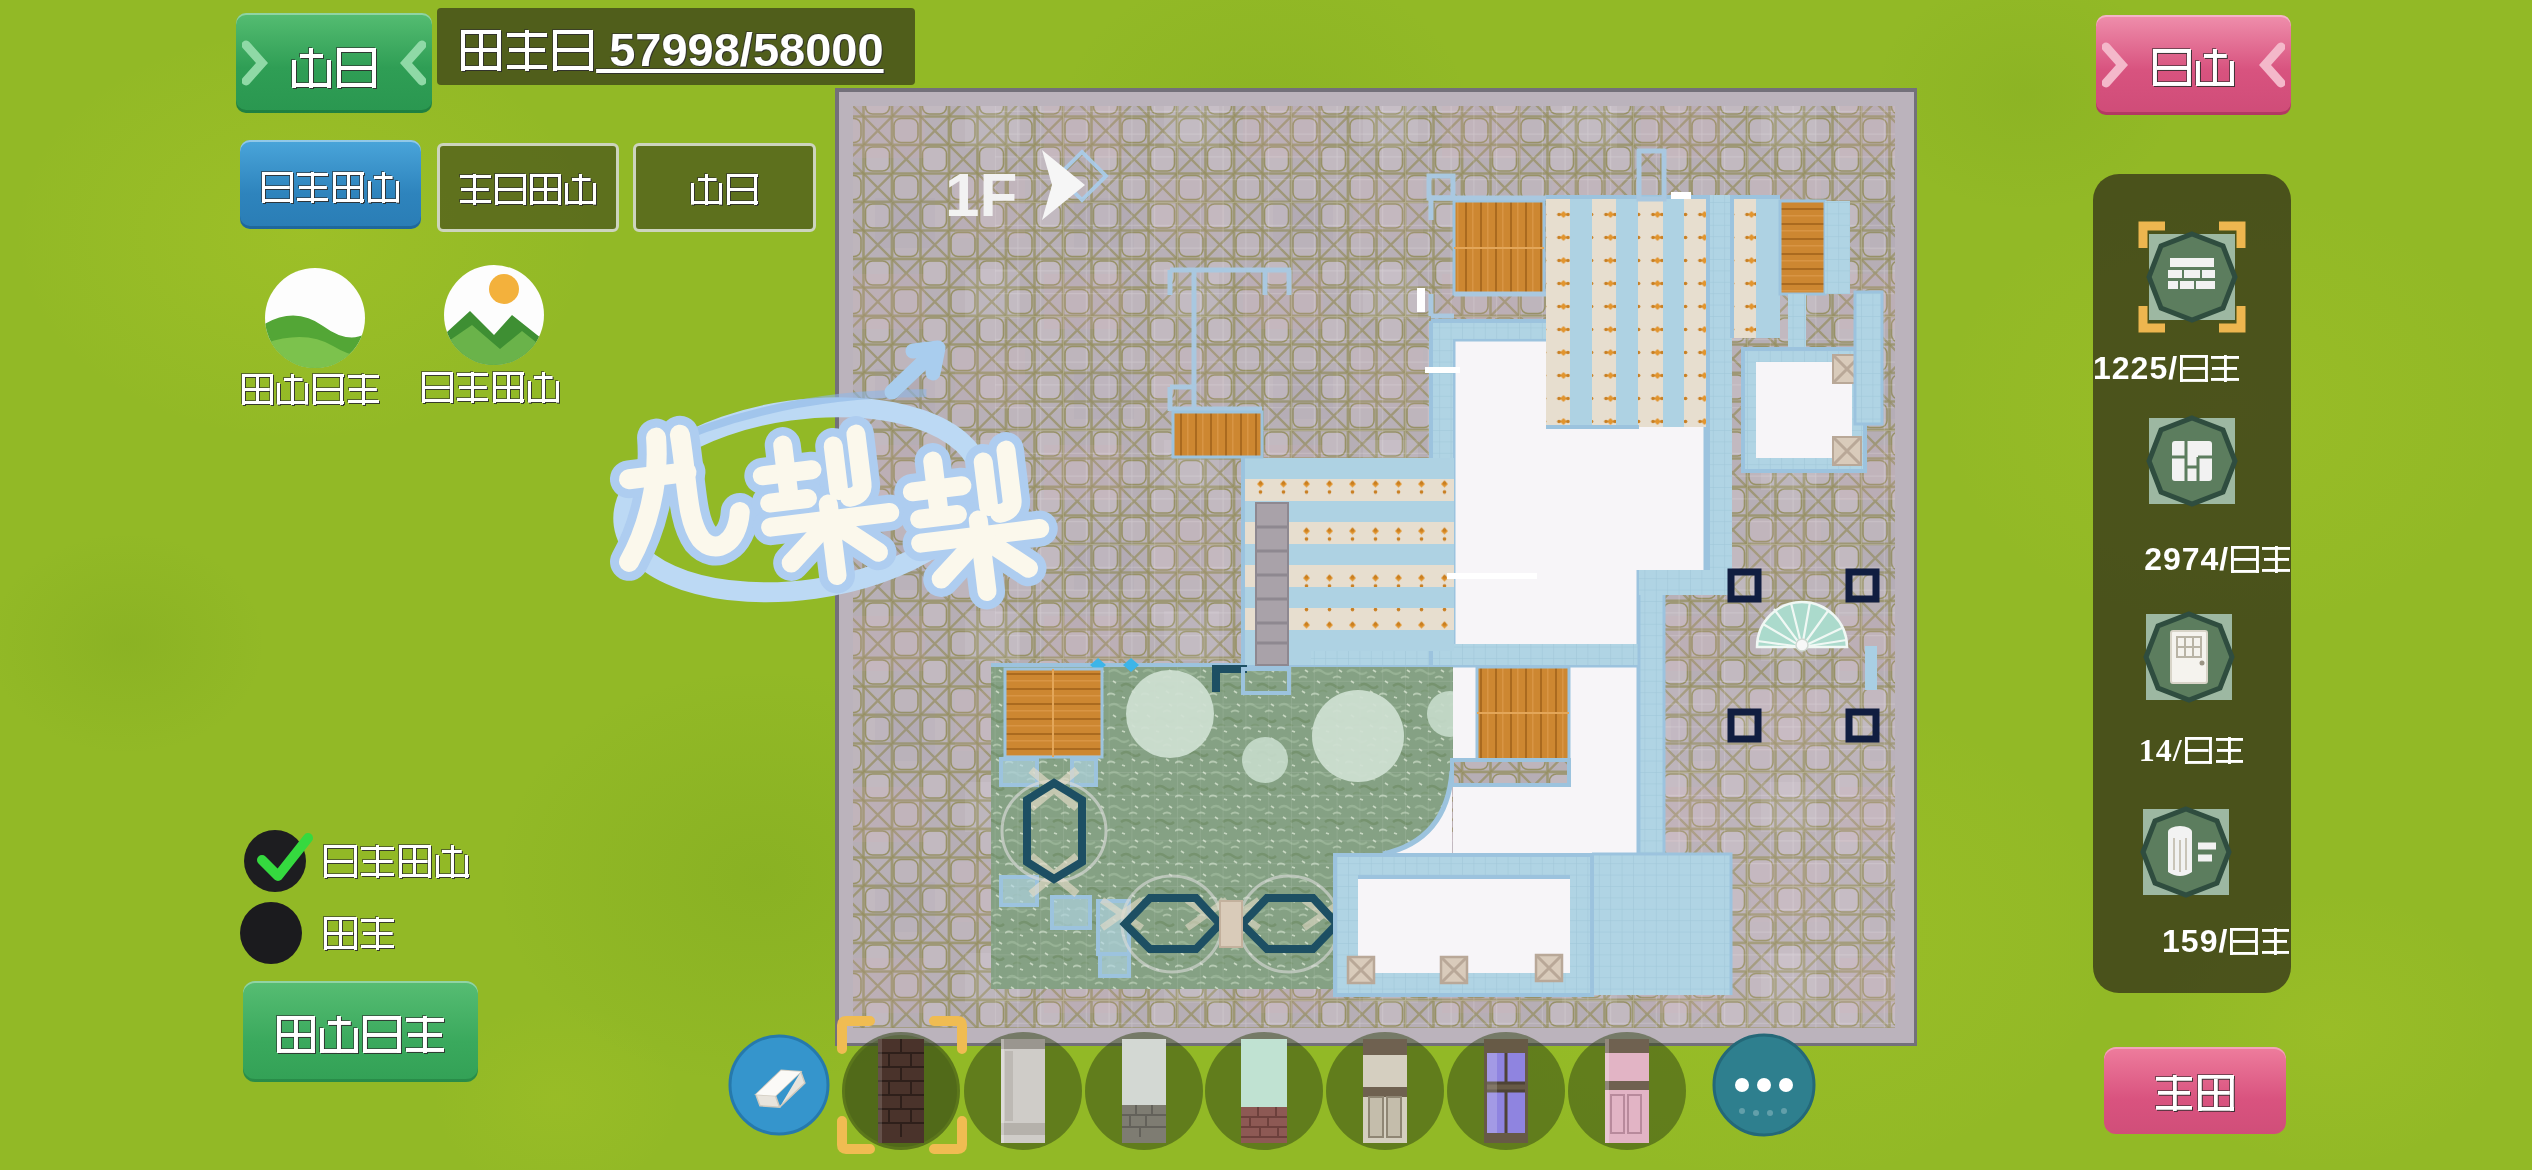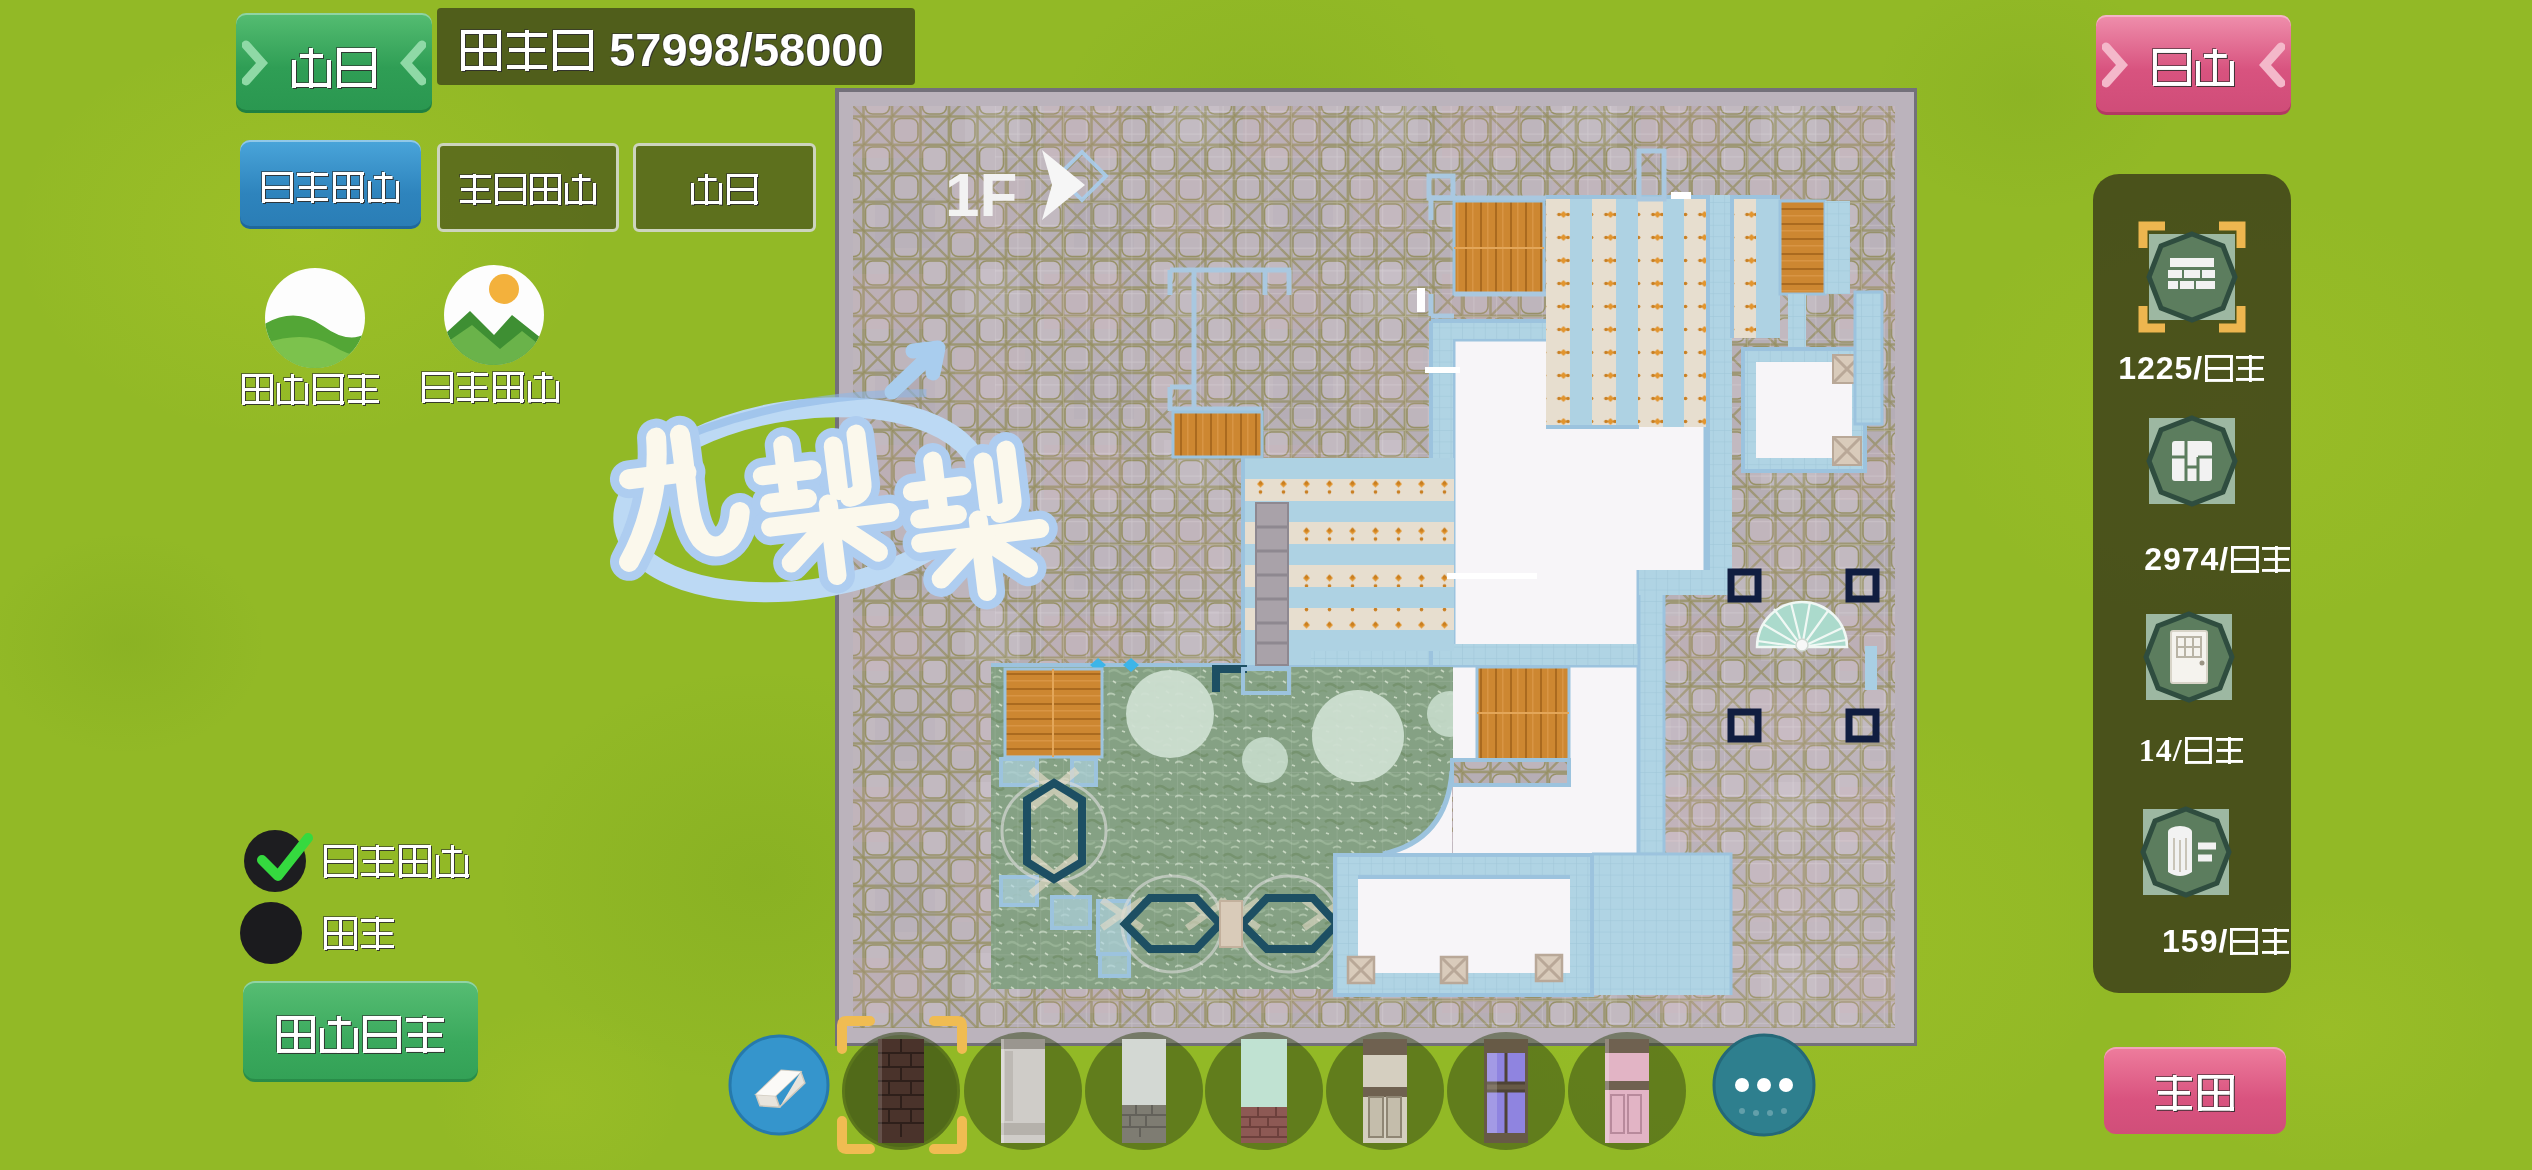--- a/index.html
+++ b/index.html
@@ -323,21 +323,21 @@
   <svg class="abs" style="left:6px;top:26px" width="26" height="48">
         <path d="M4 6 L20 24 L4 42" stroke="#8fd9a6" stroke-width="9" fill="none" stroke-linecap="round"></path>
       </svg>
   <svg class="abs" style="right:6px;top:26px" width="26" height="48">
         <path d="M22 6 L6 24 L22 42" stroke="#8fd9a6" stroke-width="9" fill="none" stroke-linecap="round"></path>
       </svg>
   <div class="abs btxt" style="left:0;right:0;top:27px;text-align:center;font-size:46px;color:#fff;"><span class="ol"><i class="zi zD"></i><i class="zi zA"></i></span></div>
 </div>
 
 <div class="abs" style="left:437px;top:8px;width:478px;height:77px;background:rgba(62,68,24,.78);border-radius:4px;"></div>
-<div class="abs btxt ol" style="left:458px;top:22px;font-size:47px;color:#fff;">
+<div class="abs btxt ol" style="left:458px;top:22px;font-size:47px;color:#fff;text-decoration:underline;">
   <i class="zi zB"></i><i class="zi zC"></i><i class="zi zA"></i><span style="letter-spacing:0"> 57998/58000</span></div>
 
 <div class="abs" style="left:240px;top:140px;width:181px;height:89px;border-radius:10px;
   background:linear-gradient(#4aa5da,#2e84bd 60%,#2a7db5);box-shadow:inset 0 2px 0 rgba(255,255,255,.4), inset 0 -3px 0 rgba(0,40,80,.25);">
   <div class="abs btxt" style="left:0;right:0;top:26px;text-align:center;font-size:36px;color:#fff;"><span class="ol"><i class="zi zA"></i><i class="zi zC"></i><i class="zi zB"></i><i class="zi zD"></i></span></div>
 </div>
 
 <div class="abs" style="left:437px;top:143px;width:176px;height:83px;border-radius:6px;background:rgba(62,68,24,.62);border:3px solid #cdd4bd;">
   <div class="abs btxt" style="left:0;right:0;top:22px;text-align:center;font-size:36px;color:#fff;"><span class="ol"><i class="zi zC"></i><i class="zi zA"></i><i class="zi zB"></i><i class="zi zD"></i></span></div>
 </div>
@@ -485,21 +485,21 @@
           <rect x="33" y="52" width="14" height="8"></rect>
           <rect x="49" y="52" width="16" height="8"></rect>
           <rect x="67" y="52" width="13" height="8"></rect>
           <rect x="33" y="63" width="10" height="8"></rect>
           <rect x="45" y="63" width="14" height="8"></rect>
           <rect x="61" y="63" width="19" height="8"></rect>
         </g>
  <path d="M8 30 V8 H30 M84 8 H106 V30 M106 88 V110 H84 M30 110 H8 V88" stroke="#edb64f" stroke-width="9" fill="none"></path>
  </g>
 </svg>
-<div class="abs btxt" style="left:2093px;top:350px;width:198px;text-align:center;font-size:32px;color:#fff;">1225/<i class="zi zA"></i><i class="zi zC"></i></div>
+<div class="abs btxt" style="left:2093px;top:350px;width:198px;text-align:left;font-size:32px;color:#fff;">1225/<i class="zi zA"></i><i class="zi zC"></i></div>
 
 <svg class="abs" style="left:2142px;top:405px" width="100" height="112" viewBox="0 0 100 112">
  <rect x="7" y="13" width="86" height="86" fill="#9db8a2"></rect>
  <path d="M50 13 L81 25 L93 56 L81 87 L50 99 L19 87 L7 56 L19 25 Z" fill="#5c7d5e" stroke="#2f4d3f" stroke-width="5"></path>
  <g fill="#f2f2f2">
         <rect x="30" y="36" width="40" height="40" rx="3"></rect>
       </g>
  <g stroke="#5c7d5e" stroke-width="3">
         <path d="M44 36 V52 M44 52 H30 M44 52 V62 M44 62 H56 M56 52 V76 M56 52 H70 M44 62 V76"></path>
       </g>

